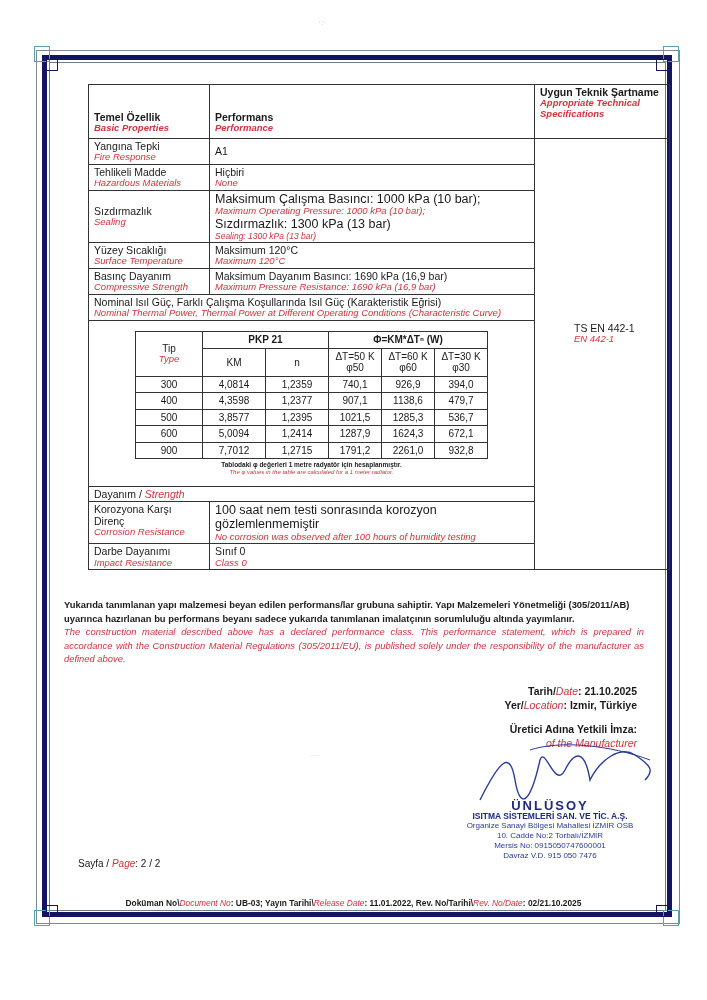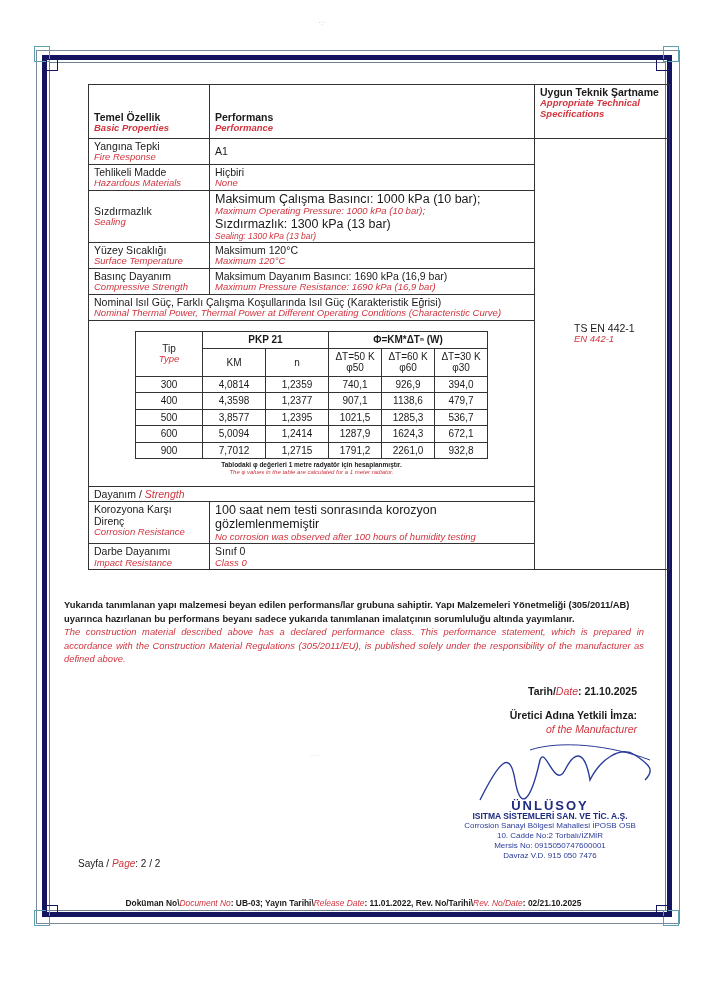--- a/index.html
+++ b/index.html
@@ -243,34 +243,35 @@
 </tbody>
   </table>
 
 <div class="decl">
   <div class="tr">Yukarıda tanımlanan yapı malzemesi beyan edilen performans/lar grubuna sahiptir. Yapı Malzemeleri Yönetmeliği (305/2011/AB) uyarınca hazırlanan bu performans beyanı sadece yukarıda tanımlanan imalatçının sorumluluğu altında yayımlanır.</div>
   <div class="en red">The construction material described above has a declared performance class. This performance statement, which is prepared in accordance with the Construction Material Regulations (305/2011/EU), is published solely under the responsibility of the manufacturer as defined above.</div>
 </div>
 
 <div class="sig">
   <div><b>Tarih/</b><span class="red">Date</span><b>: 21.10.2025</b></div>
+  <div><b>Yer/</b><span class="red">Location</span><b>: Izmir, Türkiye</b></div>
   <div style="height:10px;"></div>
   <div><b>Üretici Adına Yetkili İmza:</b></div>
   <div class="red">of the Manufacturer</div>
 </div>
 
 <svg class="scribble" viewBox="0 0 190 70">
   <path d="M10 60 C30 20, 40 10, 45 40 S60 65, 70 20 C75 5, 85 50, 95 30 S115 10, 120 40 C130 20, 150 5, 165 15 S185 30, 175 40" stroke="#2a3b9a" stroke-width="1.4" fill="none"></path>
   <path d="M60 10 C90 0, 140 5, 180 20" stroke="#2a3b9a" stroke-width="1" fill="none"></path>
 </svg>
 
 <div class="stamp">
   <div class="brand">ÜNLÜSOY</div>
   <div class="co">ISITMA SİSTEMLERİ SAN. VE TİC. A.Ş.</div>
-  <div>Corrosion Sanayi Bölgesi Mahallesi İPOSB OSB</div>
+  <div>Organize Sanayi Bölgesi Mahallesi İZMİR OSB</div>
   <div>10. Cadde No:2 Torbalı/İZMİR</div>
   <div>Mersis No: 0915050747600001</div>
   <div>Davraz V.D. 915 050 7476</div>
 </div>
 
 <div class="faint">·····</div>
 
 <div class="page">
   <span>Sayfa / </span><span class="red">Page</span><span>: 2 / 2</span>
 </div>

